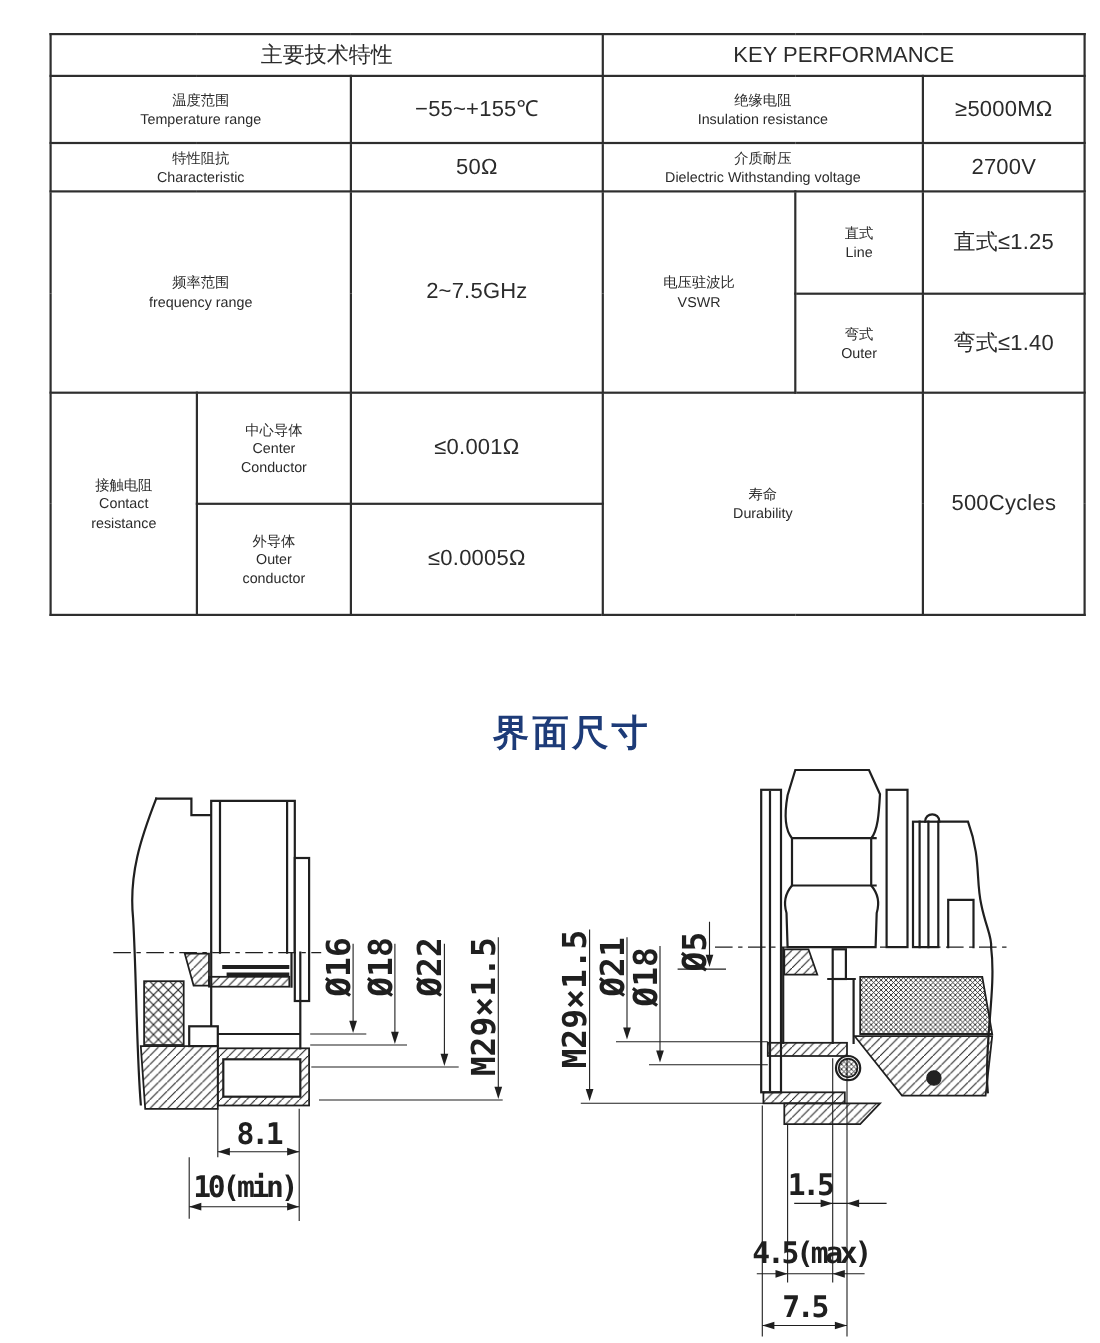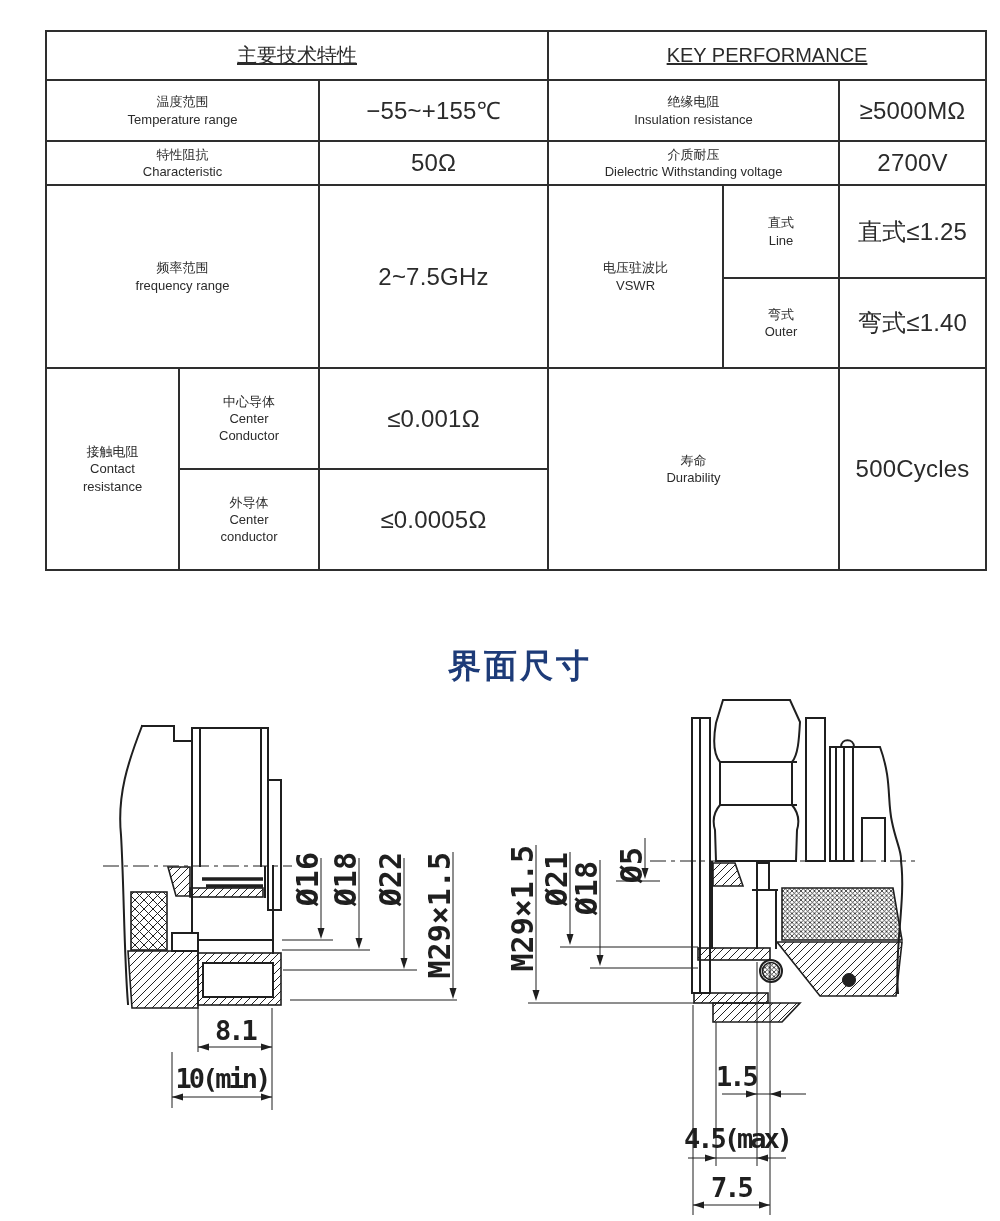--- a/index.html
+++ b/index.html
@@ -3,22 +3,22 @@
 <meta charset="utf-8">
 <style>
   html,body{margin:0;padding:0;background:#ffffff;}
   body{width:1000px;height:1221px;position:relative;overflow:hidden;
        font-family:"Liberation Sans", sans-serif;color:#2b2b2b;}
 
   
   .spec-table{position:absolute;left:45px;top:30px;border-collapse:collapse;table-layout:fixed;width:940px;}
   .spec-table td{border:2px solid #2e2e2e;text-align:center;vertical-align:middle;
                  padding:0 4px;white-space:pre-line;font-size:13px;line-height:1.32;}
-  .spec-table td.val{font-size:24px;letter-spacing:0.2px;}
-  tr.r0{height:49px;text-decoration:underline;} tr.r1{height:61px;} tr.r2{height:44px;}
+  .spec-table td.val{font-size:20px;letter-spacing:0.2px;}
+  tr.r0{height:38px;} tr.r1{height:61px;} tr.r2{height:44px;}
   tr.r3a{height:93px;} tr.r3b{height:90px;} tr.r4a{height:101px;} tr.r4b{height:101px;}
   .spec-table td.hdr{font-size:20px;}
 
   
   .sec-title{position:absolute;top:644px;left:0;width:1040px;text-align:center;
              font-size:33px;font-weight:bold;letter-spacing:3px;}
 
   
   .draw-svg{position:absolute;left:0;top:640px;}
   .pl{stroke:#1f1f1f;stroke-width:2;fill:none;stroke-linecap:square;}   
@@ -87,21 +87,21 @@
     <td>中心导体
 Center
 Conductor</td>
     <td class="val">≤0.001Ω</td>
     <td colspan="2" rowspan="2">寿命
 Durability</td>
     <td class="val" rowspan="2">500Cycles</td>
   </tr>
   <tr class="r4b">
     <td>外导体
-Center
+Outer
 conductor</td>
     <td class="val">≤0.0005Ω</td>
   </tr>
 </tbody>
   </table>
 
 <div class="sec-title" id="secTitle" style="color: rgb(29, 59, 120);">界面尺寸</div>
 
 <svg class="draw-svg" width="1000" height="581" viewBox="0 640 1000 581">
   <defs>

